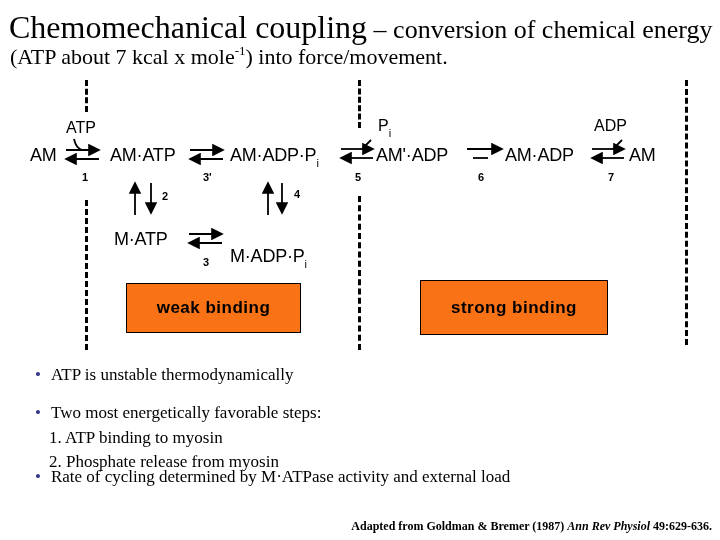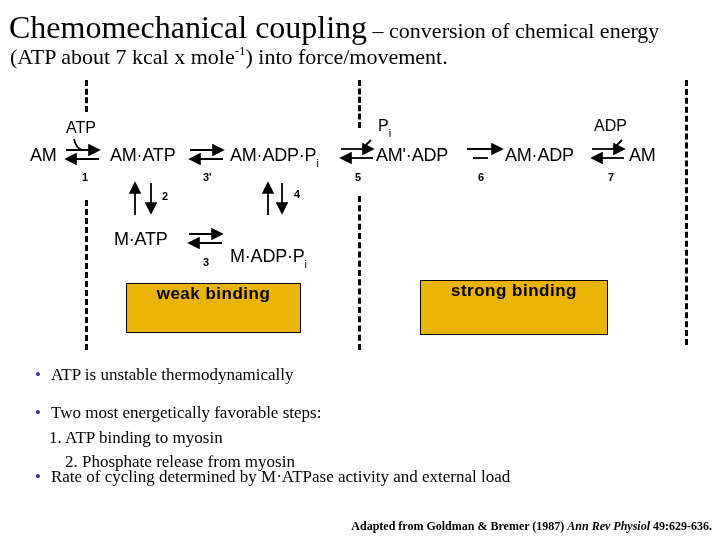--- a/index.html
+++ b/index.html
@@ -3,32 +3,32 @@
 <meta charset="utf-8">
 <style>
   html, body { margin: 0; padding: 0; background: #ffffff; }
   body { width: 720px; height: 540px; position: relative; overflow: hidden; color: #000; }
   .serif { font-family: "Liberation Serif", "DejaVu Serif", serif; }
   .sans { font-family: "Liberation Sans", "DejaVu Sans", sans-serif; }
   .abs { position: absolute; white-space: nowrap; }
 
   .title1 { left: 9px; top: 12px; font-size: 27px; line-height: 30px; }
   .title1 .big { font-size: 32px; }
-  .title1 .small { font-size: 22px; }
+  .title1 .small { font-size: 26px; }
   .title2 { left: 10px; top: 44px; font-size: 22px; line-height: 26px; }
   .title2 sup { font-size: 13px; vertical-align: 9px; line-height: 0; }
 
   .dash { position: absolute; width: 0; border-left: 3px dashed #000; }
 
   .chem { font-size: 18px; line-height: 20px; letter-spacing: -0.2px; }
   .label { font-size: 11px; font-weight: bold; line-height: 12px; }
   .sub { font-size: 11px; vertical-align: -6px; line-height: 0; }
   .small-chem { font-size: 16px; line-height: 18px; }
 
-  .box { position: absolute; border: 1.5px solid #000; background: #eab308; display: flex; justify-content: center; }
+  .box { position: absolute; border: 1.5px solid #000; background: #f97316; display: flex; align-items: center; justify-content: center; }
   .box span { font-size: 17px; font-weight: bold; letter-spacing: 0.5px; }
 
   .bullet { position: absolute; font-size: 17px; line-height: 20px; }
   .bullet .dot { color: #3a3a8c; font-size: 17px; margin-right: 10px; }
   .sub-item { position: absolute; font-size: 17px; line-height: 20px; }
 
   .citation { right: 8px; top: 519px; font-size: 12px; font-weight: bold; }
   .citation i { font-style: italic; margin-top: 40px; }
   svg.arrows { position: absolute; left: 0; top: 0; }
 </style>
@@ -118,20 +118,20 @@
   <span>strong binding</span>
 </div>
 
 <div class="bullet serif" style="left:35px; top:365px;">
   <span class="dot">•</span><span>ATP is unstable thermodynamically</span>
 </div>
 <div class="bullet serif" style="left:35px; top:403px;">
   <span class="dot">•</span><span>Two most energetically favorable steps:</span>
 </div>
 <div class="sub-item serif" style="left:49px; top:428px;">1. ATP binding to myosin</div>
-<div class="sub-item serif" style="left:49px; top:452px;margin-left:16px;">2. Phosphate release from myosin</div>
+<div class="sub-item serif" style="left:49px; top:452px;">2. Phosphate release from myosin</div>
 <div class="bullet serif" style="left:35px; top:467px;">
   <span class="dot">•</span><span>Rate of cycling determined by M·ATPase activity and external load</span>
 </div>
 
 <div class="abs serif citation">
   <span>Adapted from Goldman &amp; Bremer (1987) </span><i>Ann Rev Physiol</i><span> 49:629-636.</span>
 </div>
 
 </body></html>

